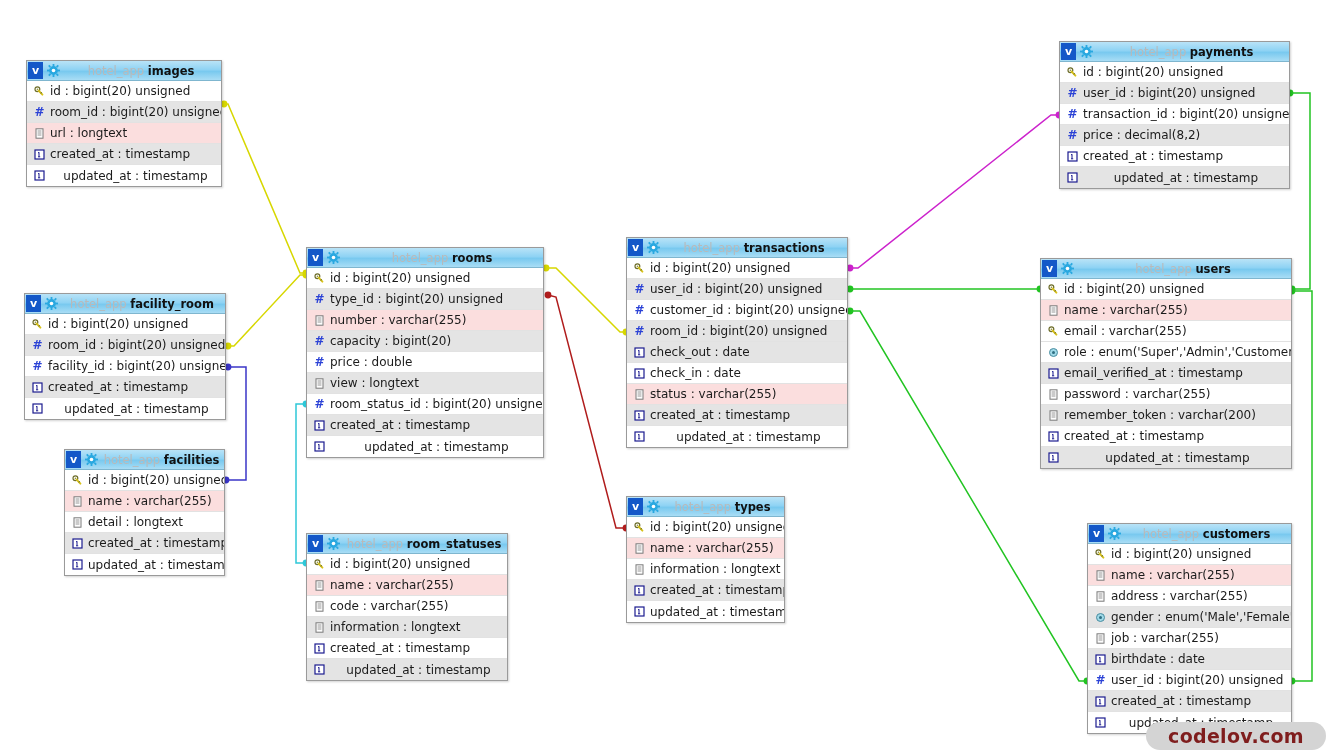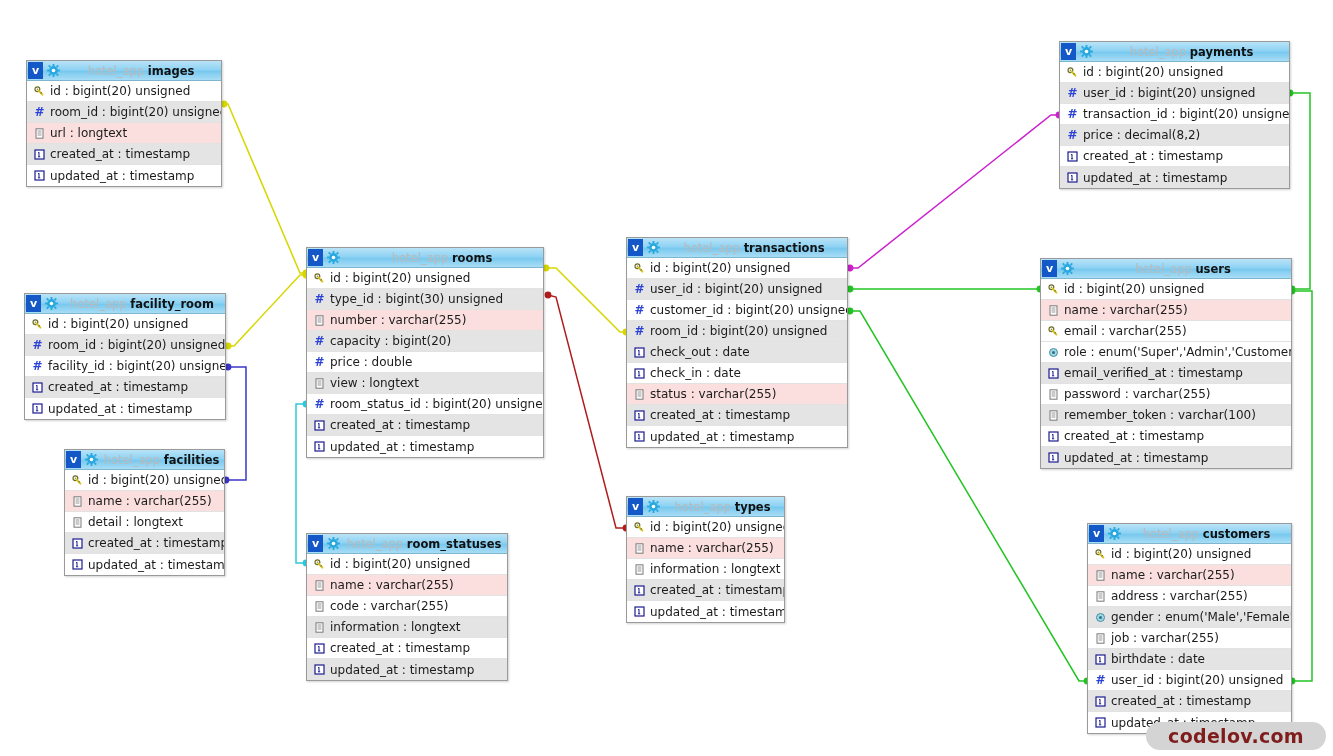--- a/index.html
+++ b/index.html
@@ -53,21 +53,21 @@
 
   .row{
     height:21px;
     display:flex;align-items:center;
     font-size:12px;color:#1b1b1b;
     border-bottom:1px solid #e2e2e2;
     padding-left:4px;
     box-sizing:border-box;
     white-space:nowrap;
   }
-  .row:last-child{border-bottom:none;}
+  .row:last-child{border-bottom:none;text-align:center;}
   .row.alt{background:#e4e4e4;}
   .row.white{background:#ffffff;}
   .row.pink{background:#fbdede;}
   .ricon{
     width:13px;height:13px;flex:0 0 auto;
     margin-right:4px;margin-left:2px;
     display:flex;align-items:center;justify-content:center;
   }
   .ricon svg{display:block;}
   .rlabel{flex:1 1 auto;overflow:hidden;}
@@ -365,21 +365,21 @@
               <path d="M4.6 4.6 L8.4 8.6" stroke="#d8c21a" stroke-width="2" stroke-linecap="round"></path>
               <path d="M6.6 7.4 L7.8 6.3" stroke="#6d6d2a" stroke-width="1.1"></path>
             </svg>
           </span>
           <span class="rlabel">id : bigint(20) unsigned</span>
         </div>
         <div class="row alt">
           <span class="ricon">
             <span class="hashglyph">#</span>
           </span>
-          <span class="rlabel">type_id : bigint(30) unsigned</span>
+          <span class="rlabel">type_id : bigint(20) unsigned</span>
         </div>
         <div class="row pink">
           <span class="ricon">
             <svg width="11" height="11" viewBox="0 0 11 11">
               <rect x="2" y="0.8" width="7" height="9.4" fill="#fdfdfd" stroke="#7a7a7a" stroke-width="1"></rect>
               <line x1="3.6" y1="3" x2="7.4" y2="3" stroke="#8c8c8c" stroke-width="0.9"></line>
               <line x1="3.6" y1="5" x2="7.4" y2="5" stroke="#8c8c8c" stroke-width="0.9"></line>
               <line x1="3.6" y1="7" x2="7.4" y2="7" stroke="#8c8c8c" stroke-width="0.9"></line>
             </svg>
           </span>
@@ -842,21 +842,21 @@
         </div>
         <div class="row alt">
           <span class="ricon">
             <svg width="11" height="11" viewBox="0 0 11 11">
               <rect x="2" y="0.8" width="7" height="9.4" fill="#fdfdfd" stroke="#7a7a7a" stroke-width="1"></rect>
               <line x1="3.6" y1="3" x2="7.4" y2="3" stroke="#8c8c8c" stroke-width="0.9"></line>
               <line x1="3.6" y1="5" x2="7.4" y2="5" stroke="#8c8c8c" stroke-width="0.9"></line>
               <line x1="3.6" y1="7" x2="7.4" y2="7" stroke="#8c8c8c" stroke-width="0.9"></line>
             </svg>
           </span>
-          <span class="rlabel">remember_token : varchar(100)</span>
+          <span class="rlabel">remember_token : varchar(200)</span>
         </div>
         <div class="row white">
           <span class="ricon">
             <svg width="11" height="11" viewBox="0 0 11 11">
               <rect x="1" y="1" width="9" height="9" fill="#ffffff" stroke="#1b1b8f" stroke-width="1.2"></rect>
               <path d="M5 3.2 L4 4.1 M5 3.2 L5 7.8 M4 7.8 L6.2 7.8" stroke="#1b1b8f" stroke-width="1"></path>
             </svg>
           </span>
           <span class="rlabel">created_at : timestamp</span>
         </div>

